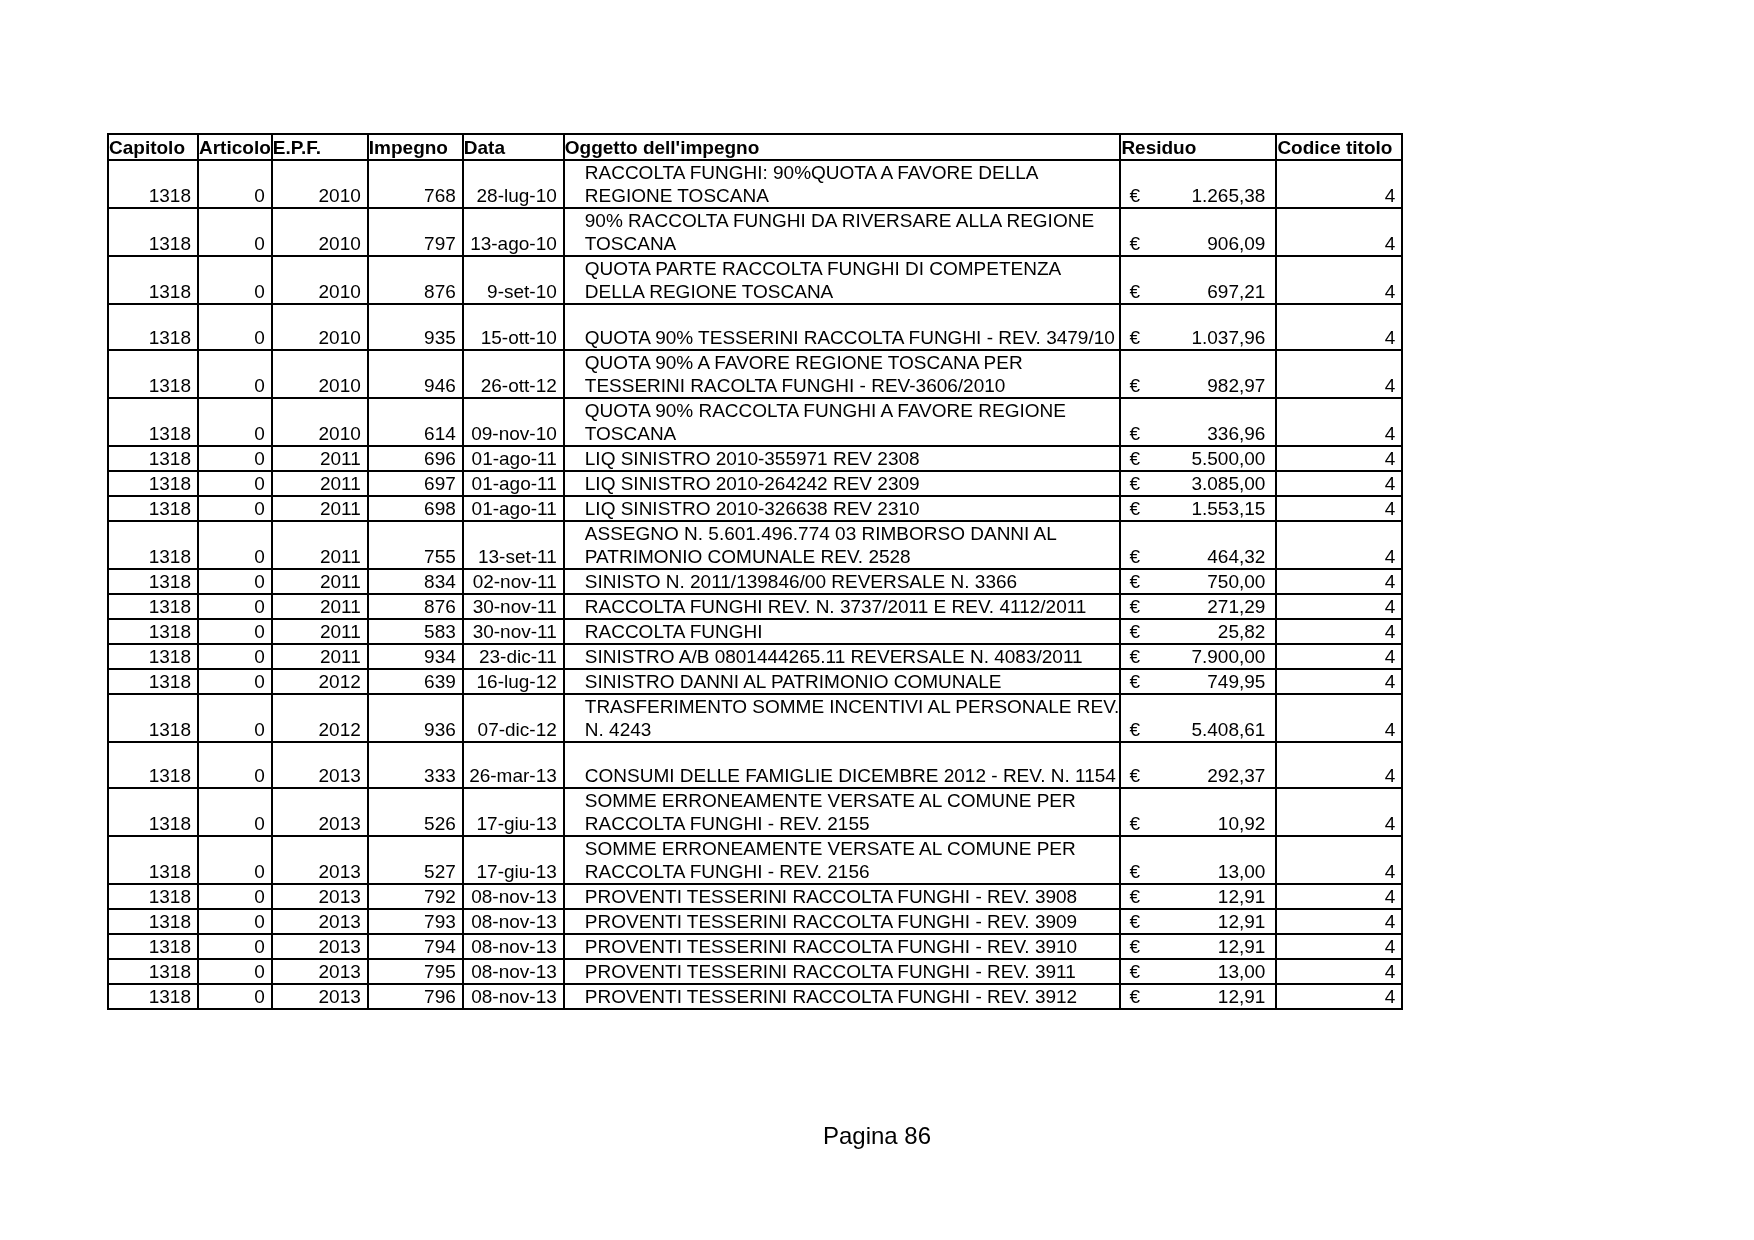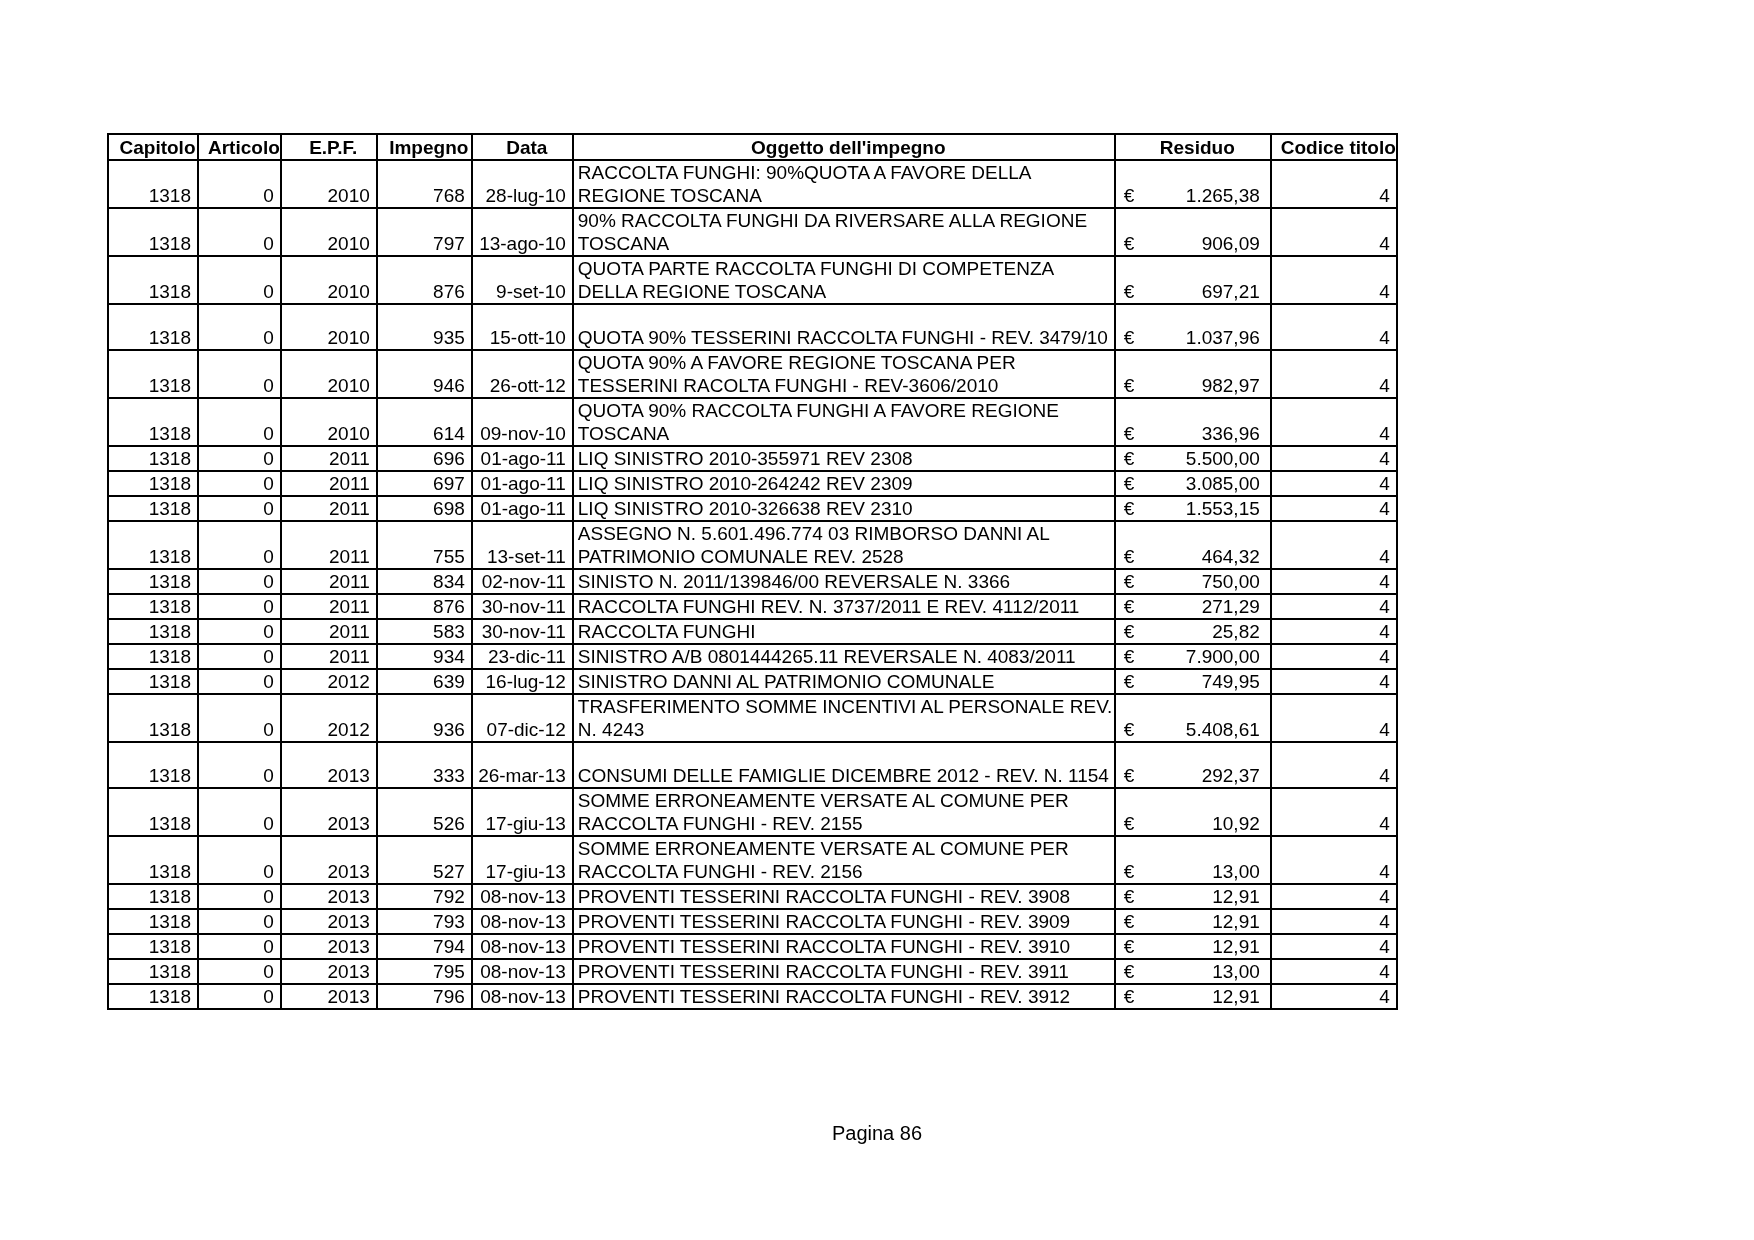--- a/index.html
+++ b/index.html
@@ -7,38 +7,38 @@
     width:1754px;height:1240px;background:#ffffff;color:#000000;
     font-family:"Liberation Sans",sans-serif;position:relative;overflow:hidden;
   }
   .sheet{position:absolute;left:107px;top:133px;}
   table{border-collapse:collapse;table-layout:fixed;}
   th,td{
     border:2px solid #000;vertical-align:bottom;padding:0;
     font-size:19px;line-height:23px;white-space:nowrap;overflow:hidden;
   }
   thead tr{height:26px;}
-  th{text-align:center;padding-left:9px;font-weight:bold;vertical-align:middle;margin-top:11px;}
+  th{text-align:left;padding-left:0;font-weight:bold;vertical-align:middle;margin-top:11px;}
   .col-capitolo{width:90px;}
   .col-arti{width:40px;}
   .col-epf{width:96px;}
   .col-impegno{width:95px;}
   .col-data{width:101px;}
   .col-oggetto{width:542px;}
   .col-residuo{width:156px;}
   .col-codice{width:126px;}
   td.num{text-align:right;padding-right:6px;}
-  td.oggetto{padding-left:4px;margin-left:38px;}
+  td.oggetto{padding-left:20px;margin-left:38px;}
   td.residuo .money{
     display:flex;justify-content:space-between;align-items:flex-end;
     padding:0 10px 0 8px;
   }
   .footer{
     position:absolute;left:0;top:1122px;width:100%;
-    text-align:center;font-size:20px;
+    text-align:center;font-size:24px;
   }
 </style>
 </head>
 <body>
 
 <div class="sheet">
   <table>
     <colgroup>
       <col class="col-capitolo">
         <col class="col-arti">

